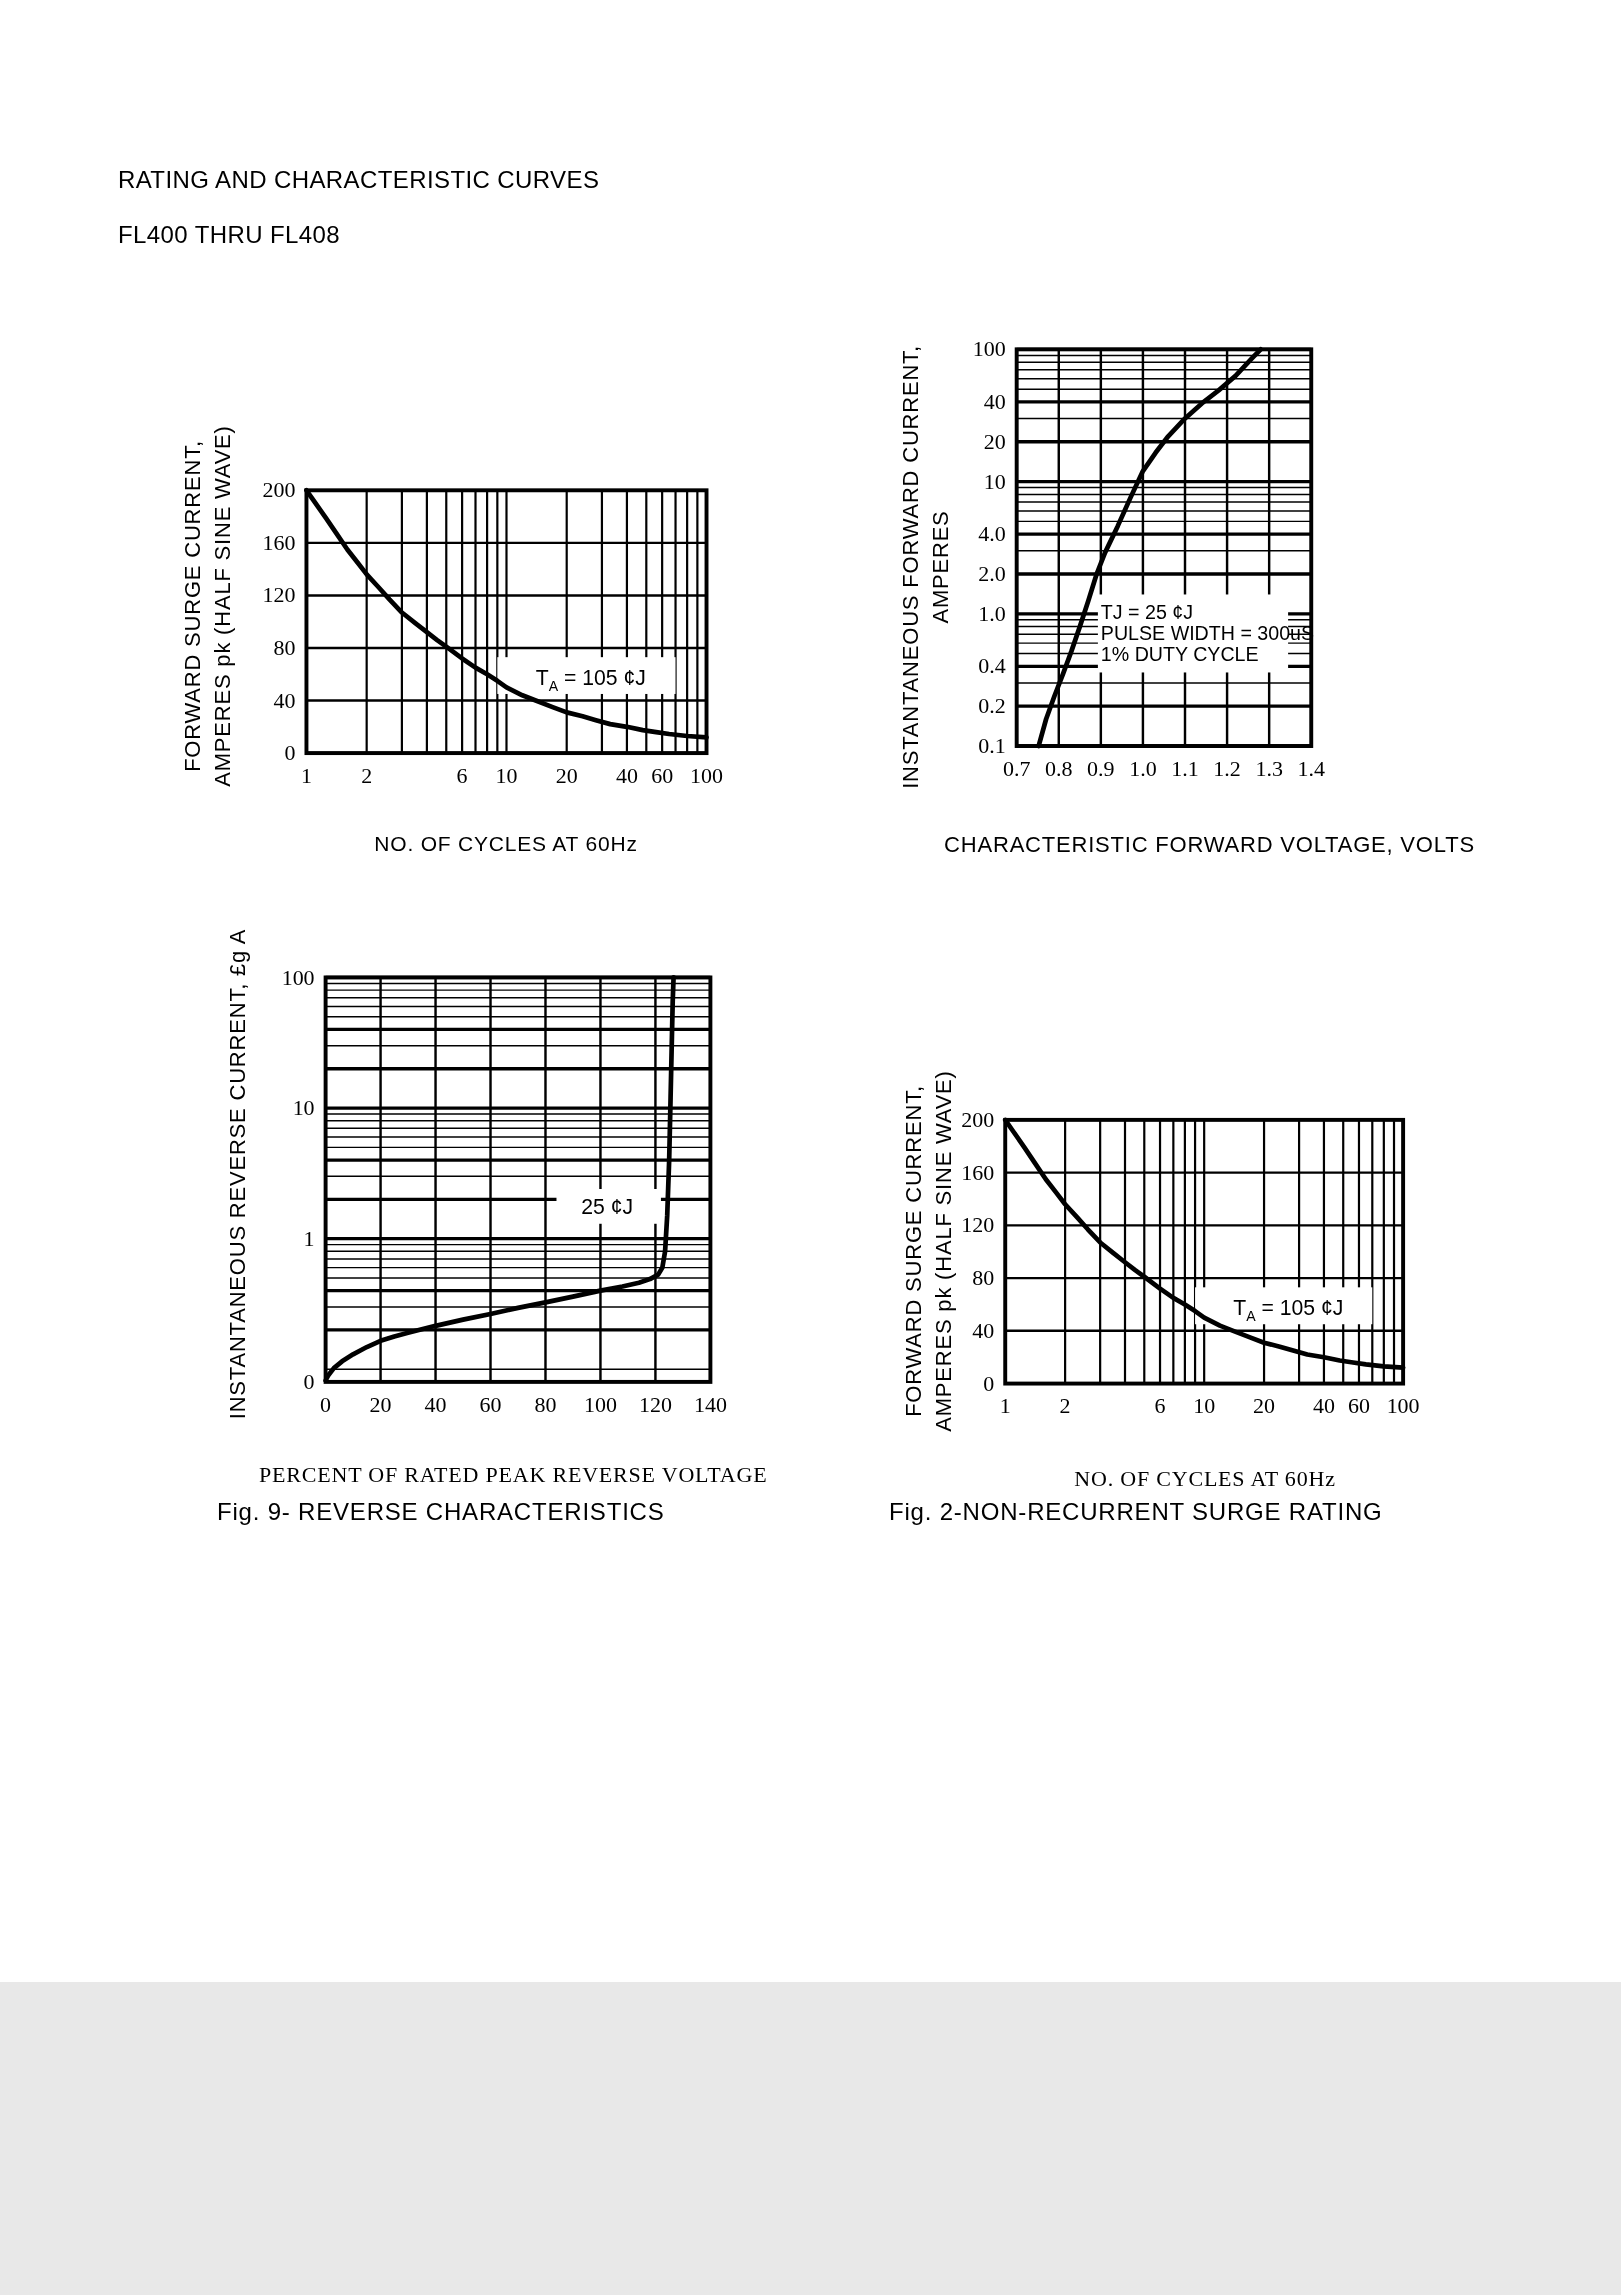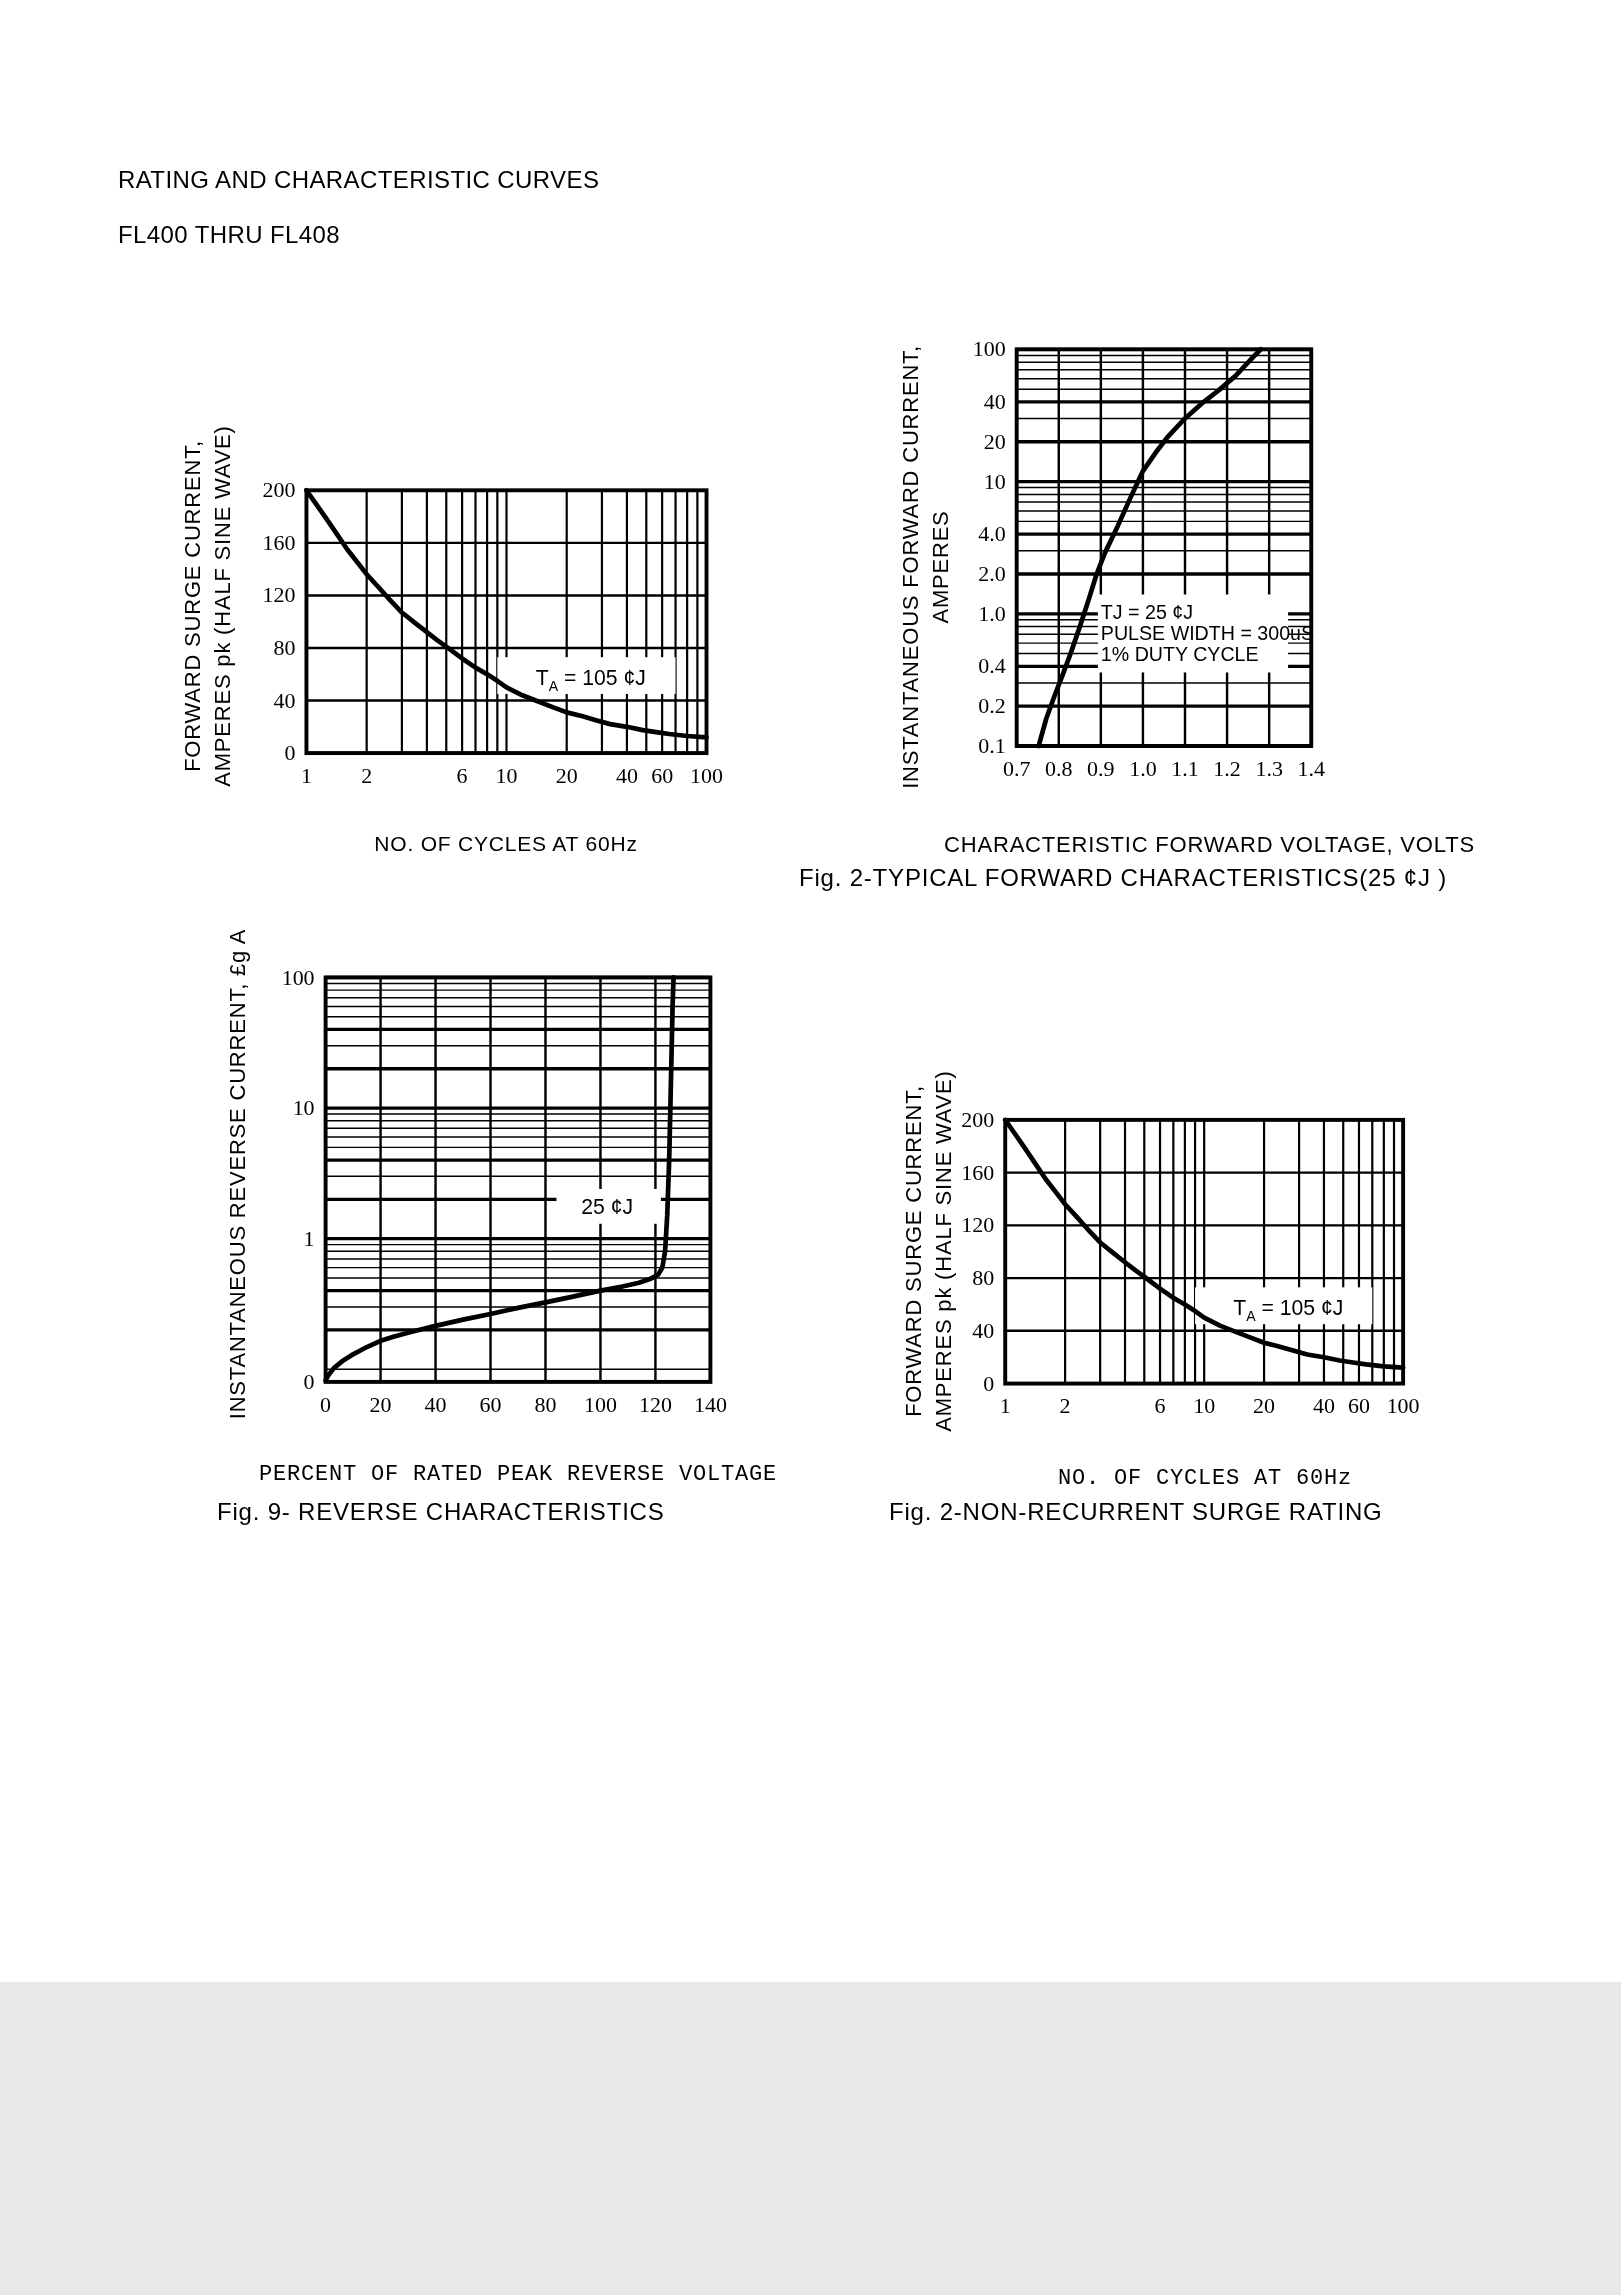--- a/index.html
+++ b/index.html
@@ -4,21 +4,21 @@
 <style>
   html,body{margin:0;padding:0;background:#e8e8e8;}
   .page{position:relative;width:1622px;height:1982px;background:#ffffff;overflow:hidden;
         font-family:"Liberation Sans",sans-serif;color:#000;}
   .hdr{position:absolute;left:118px;font-size:24px;letter-spacing:0.4px;white-space:nowrap;}
   .vlabel{position:absolute;transform:translate(-50%,-50%) rotate(-90deg);
           font-family:"Liberation Sans",sans-serif;font-size:22px;letter-spacing:0.8px;
           white-space:nowrap;text-align:center;line-height:30px;}
   .xlabel{position:absolute;text-align:center;white-space:nowrap;margin-top:25px;}
   .xl-sans{font-family:"Liberation Sans",sans-serif;font-size:21px;letter-spacing:0.8px;}
-  .xl-serif{font-family:Liberation Mono, monospace;font-size:22px;letter-spacing:0.8px;}
+  .xl-serif{font-family:Liberation Serif, serif;font-size:22px;letter-spacing:0.8px;}
   .caption{position:absolute;font-family:"Liberation Sans",sans-serif;font-size:24px;
            letter-spacing:0.8px;white-space:nowrap;}
   svg{position:absolute;}
   .footer-bar{position:absolute;left:118px;top:2164px;width:1014px;height:30px;}
   .logo-pan{position:absolute;left:1288px;top:2124px;font-size:64px;line-height:64px;
             font-family:"Liberation Sans",sans-serif;letter-spacing:0.8px;text-align:center;}
   .logo-box{position:absolute;left:1404px;top:2137px;width:89px;height:46px;}
   .logo-jit{position:absolute;left:0;top:6.3px;width:89px;text-align:center;
             font-family:"Liberation Sans",sans-serif;font-weight:bold;font-size:44px;
             line-height:44px;letter-spacing:1.6px;}
@@ -143,21 +143,20 @@
       <text x="81" y="171.65995072989648" text-anchor="end" fill="#000" font-family="&quot;Liberation Serif&quot;, serif" font-size="28">20</text>
       <text x="81" y="222.33333333333337" text-anchor="end" fill="#000" font-family="&quot;Liberation Serif&quot;, serif" font-size="28">10</text>
       <text x="81" y="289.319901459793" text-anchor="end" fill="#000" font-family="&quot;Liberation Serif&quot;, serif" font-size="28">4.0</text>
       <text x="81" y="339.9932840632298" text-anchor="end" fill="#000" font-family="&quot;Liberation Serif&quot;, serif" font-size="28">2.0</text>
       <text x="81" y="390.6666666666667" text-anchor="end" fill="#000" font-family="&quot;Liberation Serif&quot;, serif" font-size="28">1.0</text>
       <text x="81" y="457.65323479312633" text-anchor="end" fill="#000" font-family="&quot;Liberation Serif&quot;, serif" font-size="28">0.4</text>
       <text x="81" y="508.32661739656317" text-anchor="end" fill="#000" font-family="&quot;Liberation Serif&quot;, serif" font-size="28">0.2</text>
       <text x="81" y="559" text-anchor="end" fill="#000" font-family="&quot;Liberation Serif&quot;, serif" font-size="28">0.1</text>
     </svg>
   <div class="xlabel xl-sans" style="left:911px;top:807px;width:597px;font-size:22px">CHARACTERISTIC FORWARD VOLTAGE, VOLTS</div>
-  <div class="caption" style="left:799px;top:864px">Fig. 2-TYPICAL FORWARD CHARACTERISTICS(25 ¢J )</div>
 
   <div class="vlabel" style="left:238px;top:1174px">
     <div>INSTANTANEOUS REVERSE CURRENT,  £g A</div>
   </div>
   <svg id="fig3" style="left:251px;top:942px" width="534" height="495" viewBox="0 0 680 630">
       <line x1="95" y1="45" x2="95" y2="560" stroke="#000" stroke-width="3.1"></line>
       <line x1="165" y1="45" x2="165" y2="560" stroke="#000" stroke-width="3.1"></line>
       <line x1="235" y1="45" x2="235" y2="560" stroke="#000" stroke-width="3.1"></line>
       <line x1="305" y1="45" x2="305" y2="560" stroke="#000" stroke-width="3.1"></line>
       <line x1="375" y1="45" x2="375" y2="560" stroke="#000" stroke-width="3.1"></line>

